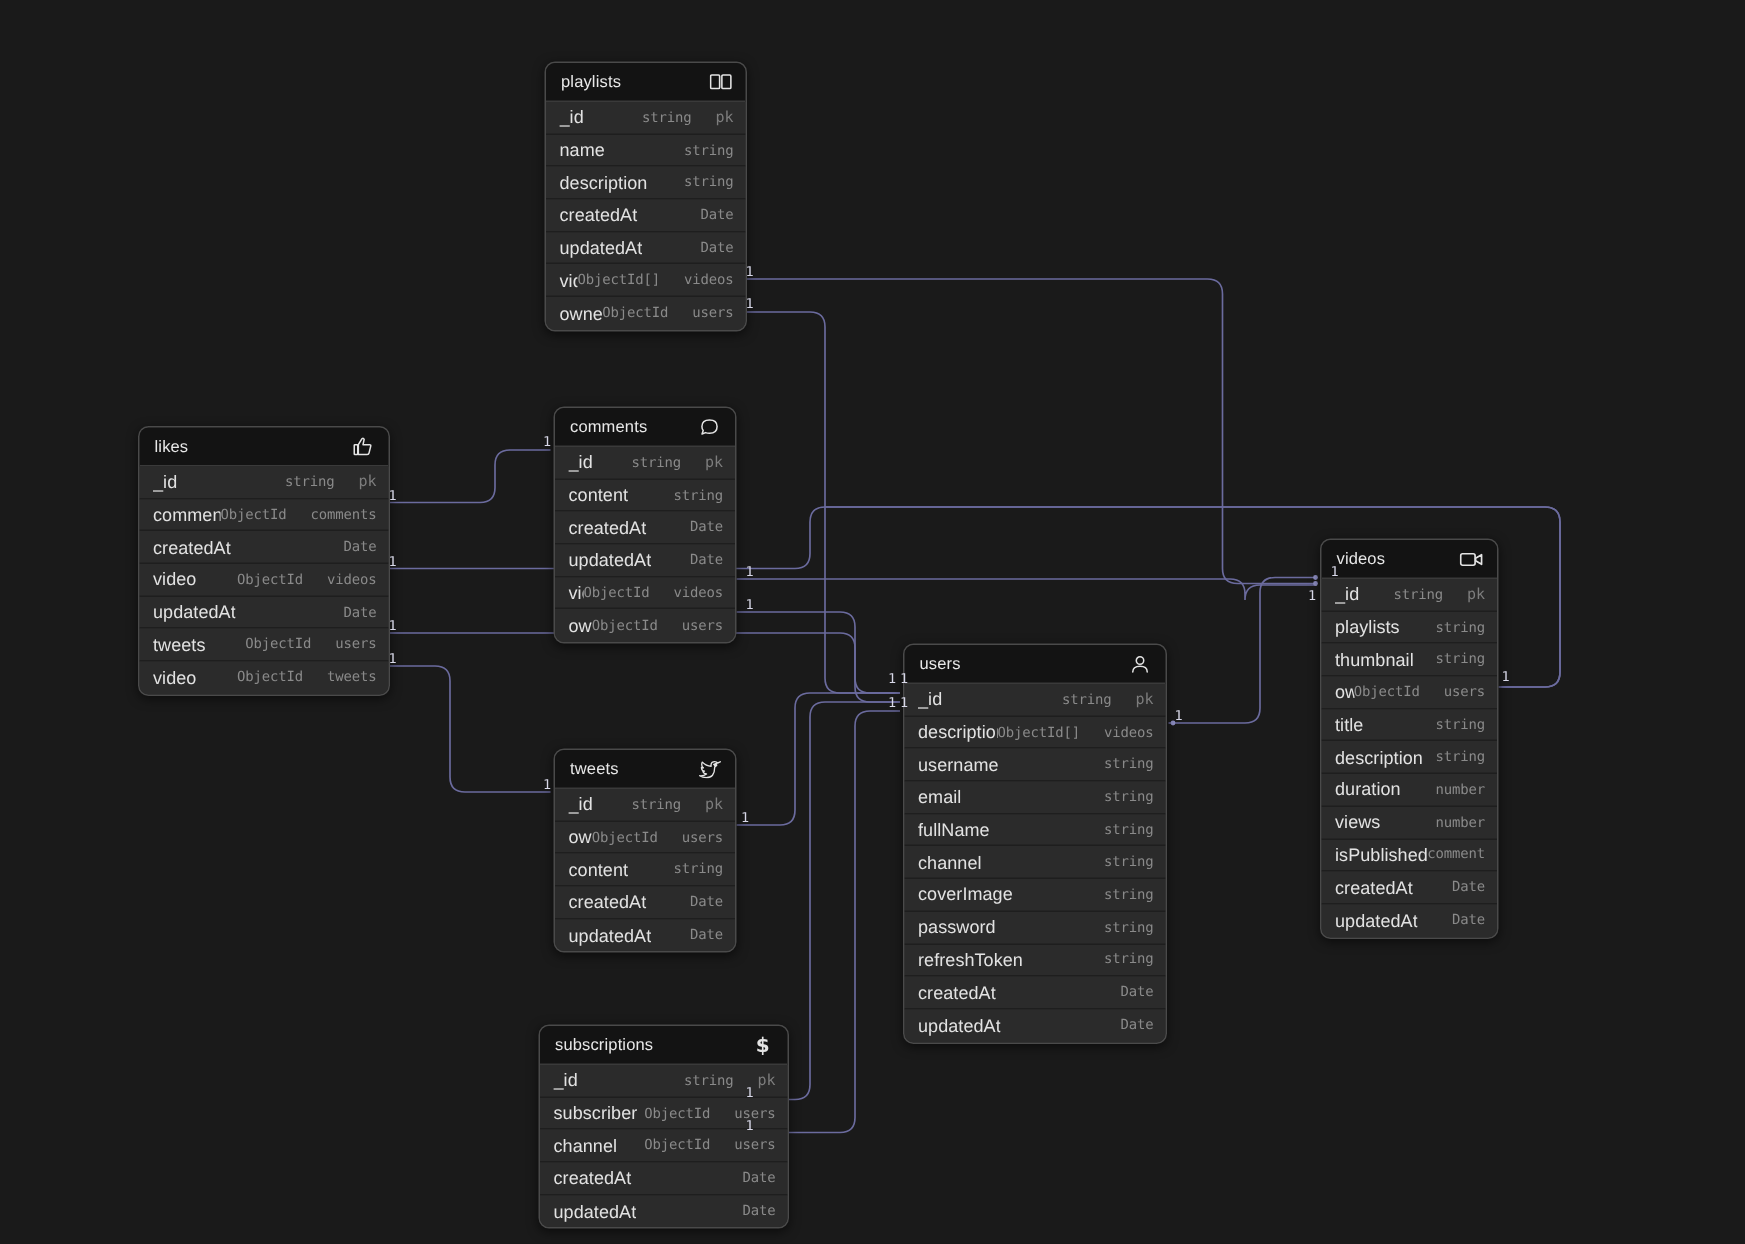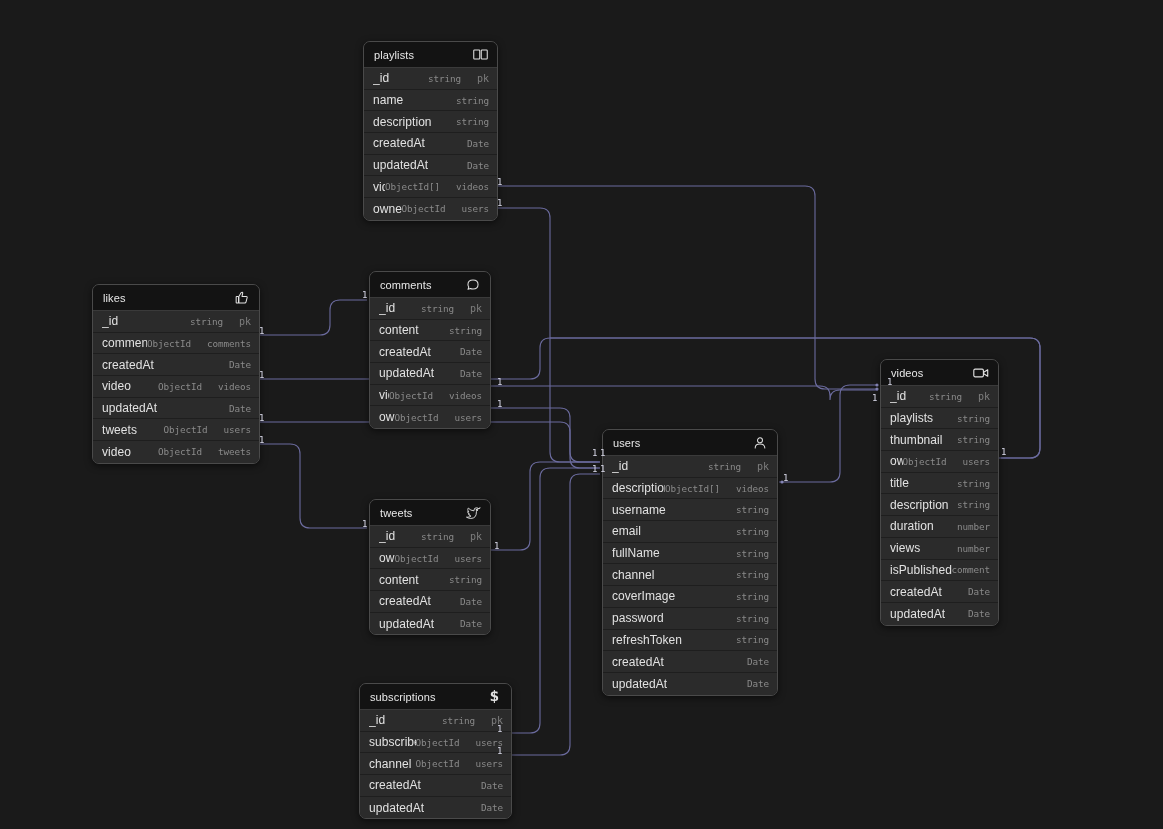--- a/index.html
+++ b/index.html
@@ -344,21 +344,21 @@
           <span class="row-type">Date</span>
         </span>
       </div>
       <div class="row">
         <span class="row-name">updatedAt</span>
         <span class="row-meta">
           <span class="row-type">Date</span>
         </span>
       </div>
     </div>
-    <div class="card" style="left: 359px; top: 683px; width: 153px;">
+    <div class="card" style="left: 359px; top: 683px; width: 167px;">
       <div class="card-header">
         <span class="card-title">subscriptions</span>
         <span class="card-icon">
           <svg width="13" height="15" viewBox="0 0 14 18">
             <text x="7" y="14.5" font-family="DejaVu Sans, sans-serif" font-size="16" font-weight="bold" fill="currentColor" text-anchor="middle">$</text>
           </svg>
         </span>
       </div>
       <div class="row">
         <span class="row-name">_id</span>

